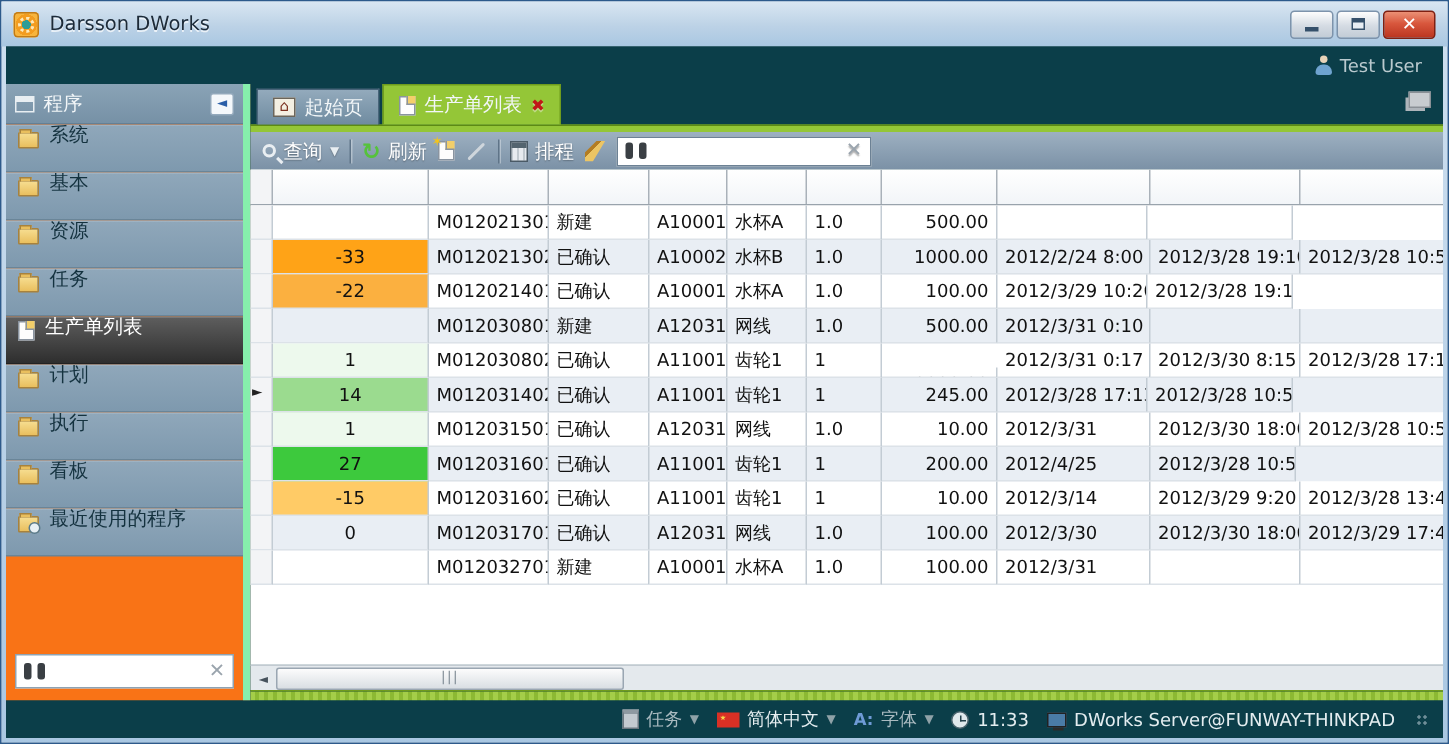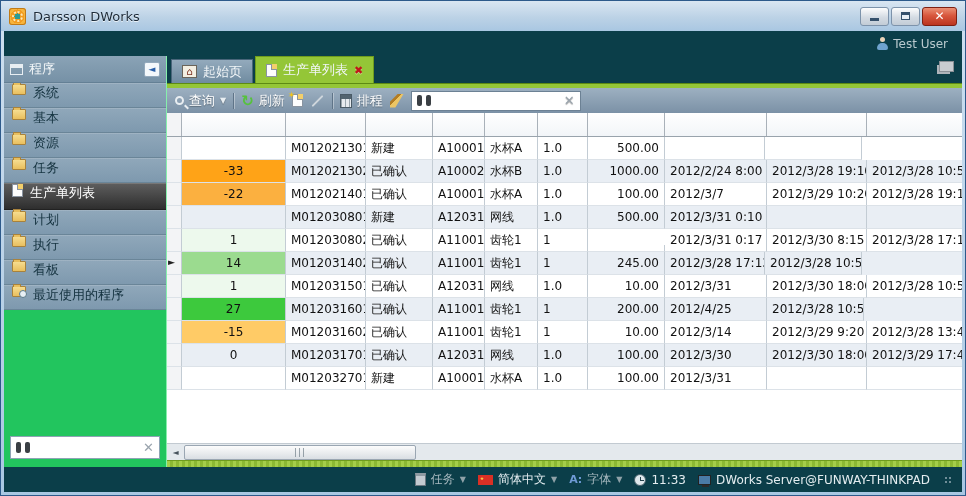--- a/index.html
+++ b/index.html
@@ -33,32 +33,32 @@
   .menu-user { margin-left:auto; display:flex; align-items:center; gap:5px;
     color:#b9c9ce; padding-right:8px; }
   .user-icon { width:11px; height:13px; position:relative; }
   .user-icon:before { content:""; position:absolute; left:3px; top:0; width:5px; height:5px;
     border-radius:50%; background:#e8d3b8; }
   .user-icon:after { content:""; position:absolute; left:0; bottom:0; width:11px; height:7px;
     border-radius:5px 5px 2px 2px; background:#6fa3cf; }
   
   .body { flex:1; display:flex; min-height:0; }
   
-  .sidebar { width:163px; background:#22c55e; border-right:1px solid #86efac;
+  .sidebar { width:163px; background:#f97316; border-right:5px solid #86efac;
     display:flex; flex-direction:column; }
   .side-header { height:27px; display:flex; align-items:center; gap:6px; padding:0 6px;
     background:linear-gradient(#8aa3b6,#7691a6); border-bottom:1px solid #648095;
     color:#f2f6f8; font-size:13px; }
   .win-icon { width:13px; height:11px; border:1px solid #e8eef2; border-top:4px solid #e8eef2;
     background:transparent; }
   .collapse-btn { margin-left:auto; width:16px; height:15px; background:#f4f8fb;
     border:1px solid #93a9bc; border-radius:2px; color:#2a5fa8; font-size:9px;
     line-height:13px; text-align:center; cursor:pointer; }
   .side-items { flex:1; overflow:hidden; }
-  .side-item { height:25px; display:flex; align-items:flex-start; gap:7px; padding:0 8px;
+  .side-item { height:25px; display:flex; align-items:flex-end; gap:7px; padding:15px 8px;
     font-size:13px; color:#14323f; background:linear-gradient(#8fa7ba,#7e99ae);
     border-bottom:1px solid #6a8598; border-top:1px solid rgba(255,255,255,.25); cursor:pointer; }
   .side-item.sel { background:linear-gradient(#5d5d5d,#2e2e2e); color:#fff; border-top-color:#777;
     border-bottom-color:#222; height:27px; }
   .side-item.t-sub { background:#a9bdcc; padding-left:34px; border-top-color:#b9cad6; }
   .folder-icon { width:14px; height:11px; background:linear-gradient(#f6dd90,#e9bf5e);
     border:1px solid #a8823c; border-radius:1px; position:relative; }
   .folder-icon:before { content:""; position:absolute; top:-3px; left:0; width:6px; height:2px;
     background:#e9bf5e; border:1px solid #a8823c; border-bottom:none; }
   .t-folder-recent .folder-icon:after { content:""; position:absolute; right:-2px; bottom:-2px;
@@ -345,21 +345,20 @@
               </div>
               <div class="tr">
                 <span class="td selcell" style="width: 15px;"></span>
                 <span class="td col-diff" style="width: 104px; background: rgb(251, 176, 64);">-22</span>
                 <span class="td col-no" style="width: 80px;">M012021401</span>
                 <span class="td col-status" style="width: 67px;">已确认</span>
                 <span class="td col-item" style="width: 52px;">A10001</span>
                 <span class="td col-name" style="width: 53px;">水杯A</span>
                 <span class="td col-ver" style="width: 50px;">1.0</span>
                 <span class="td col-qty" style="width: 77px;">100.00</span>
-                <span class="td col-due" style="width: 102px;">2012/3/7</span>
                 <span class="td col-sched_end" style="width: 100px;">2012/3/29 10:20</span>
                 <span class="td col-sched_start" style="width: 97px;">2012/3/28 19:10</span>
               </div>
               <div class="tr alt">
                 <span class="td selcell" style="width: 15px;"></span>
                 <span class="td col-diff" style="width: 104px;"></span>
                 <span class="td col-no" style="width: 80px;">M012030801</span>
                 <span class="td col-status" style="width: 67px;">新建</span>
                 <span class="td col-item" style="width: 52px;">A12031</span>
                 <span class="td col-name" style="width: 53px;">网线</span>

